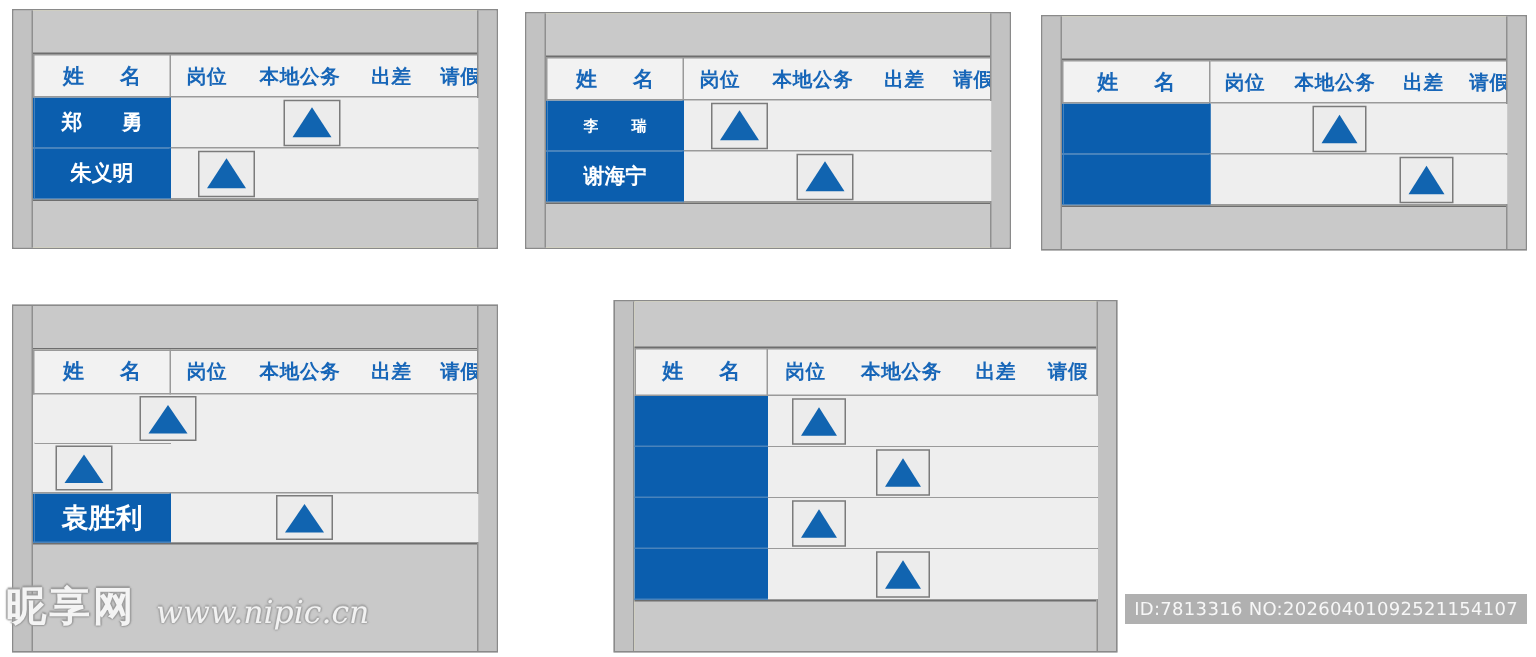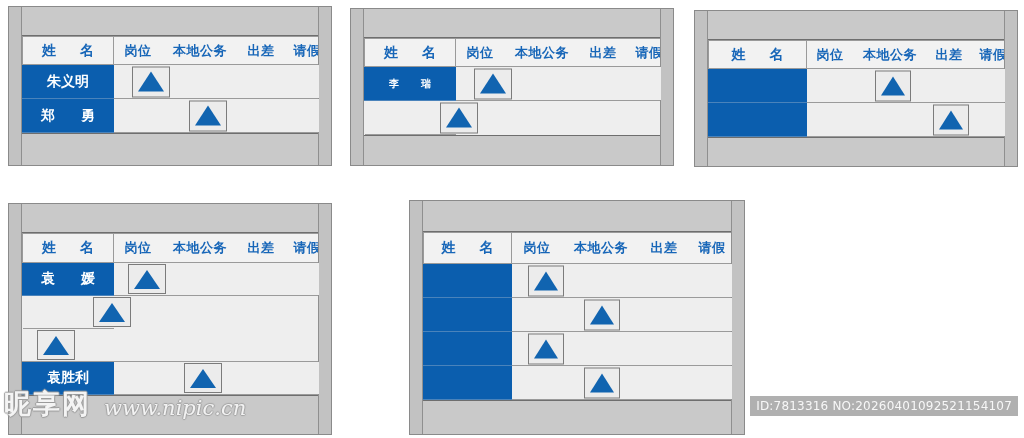--- a/index.html
+++ b/index.html
@@ -184,34 +184,34 @@
   <div class="board-body">
     <div class="board-top-band" style="height:28px;"></div>
     <div class="grid">
       <div class="grow hrow">
         <div class="gcell name-head" style="width:85px; height:27px; font-size:14px;">姓　名</div>
         <div class="gcell" style="height:27px; font-size:13px;">
           <span style="display:inline-block; width:48px;">岗位</span><span style="display:inline-block; width:76px;">本地公务</span><span style="display:inline-block; width:46px;">出差</span><span style="display:inline-block; width:46px;">请假</span>
         </div>
       </div>
       <div class="grow">
+        <div class="gcell name-cell spaced" style="width:85px; height:33px; font-size:14px;">郑　勇</div>
+        <div class="gcell status-cell" style="height:33px;">
+          <div class="status-strip">
+            <div class="marker" style="left:75px; width:38px; height:31px;">
+              <div class="tri" style="border-width:0 13px 20px 13px;"></div>
+            </div>
+          </div>
+        </div>
+      </div>
+      <div class="grow">
         <div class="gcell name-cell" style="width:85px; height:33px; font-size:14px;">朱义明</div>
         <div class="gcell status-cell" style="height:33px;">
           <div class="status-strip">
             <div class="marker" style="left:18px; width:38px; height:31px;">
-              <div class="tri" style="border-width:0 13px 20px 13px;"></div>
-            </div>
-          </div>
-        </div>
-      </div>
-      <div class="grow">
-        <div class="gcell name-cell spaced" style="width:85px; height:33px; font-size:14px;">郑　勇</div>
-        <div class="gcell status-cell" style="height:33px;">
-          <div class="status-strip">
-            <div class="marker" style="left:75px; width:38px; height:31px;">
               <div class="tri" style="border-width:0 13px 20px 13px;"></div>
             </div>
           </div>
         </div>
       </div>
     </div>
     <div class="board-bottom-band"></div>
   </div>
   <div class="board-rail right"></div>
 </div>
@@ -231,20 +231,21 @@
         <div class="gcell name-cell spaced" style="width:85px; height:33px; font-size:10px;">李　瑞</div>
         <div class="gcell status-cell" style="height:33px;">
           <div class="status-strip">
             <div class="marker" style="left:18px; width:38px; height:31px;">
               <div class="tri" style="border-width:0 13px 20px 13px;"></div>
             </div>
           </div>
         </div>
       </div>
       <div class="grow">
+        <div class="gcell name-cell" style="width:85px; height:33px; font-size:14px;">谢海宁</div>
         <div class="gcell status-cell" style="height:33px;">
           <div class="status-strip">
             <div class="marker" style="left:75px; width:38px; height:31px;">
               <div class="tri" style="border-width:0 13px 20px 13px;"></div>
             </div>
           </div>
         </div>
       </div>
     </div>
     <div class="board-bottom-band"></div>
@@ -294,49 +295,39 @@
   <div class="board-body">
     <div class="board-top-band" style="height:28px;"></div>
     <div class="grid">
       <div class="grow hrow">
         <div class="gcell name-head" style="width:85px; height:28px; font-size:14px;">姓　名</div>
         <div class="gcell" style="height:28px; font-size:13px;">
           <span style="display:inline-block; width:48px;">岗位</span><span style="display:inline-block; width:76px;">本地公务</span><span style="display:inline-block; width:46px;">出差</span><span style="display:inline-block; width:46px;">请假</span>
         </div>
       </div>
       <div class="grow">
-        <div class="gcell name-cell spaced" style="width:85px; height:32px; font-size:14px;">袁　媛</div>
+        <div class="gcell status-cell" style="height:32px;">
+          <div class="status-strip">
+            <div class="marker" style="left:70px; width:38px; height:30px;">
+              <div class="tri" style="border-width:0 13px 19px 13px;"></div>
+            </div>
+          </div>
+        </div>
+      </div>
+      <div class="grow">
         <div class="gcell status-cell" style="height:32px;">
           <div class="status-strip">
             <div class="marker" style="left:14px; width:38px; height:30px;">
               <div class="tri" style="border-width:0 13px 19px 13px;"></div>
             </div>
           </div>
         </div>
       </div>
       <div class="grow">
-        <div class="gcell status-cell" style="height:32px;">
-          <div class="status-strip">
-            <div class="marker" style="left:70px; width:38px; height:30px;">
-              <div class="tri" style="border-width:0 13px 19px 13px;"></div>
-            </div>
-          </div>
-        </div>
-      </div>
-      <div class="grow">
-        <div class="gcell status-cell" style="height:32px;">
-          <div class="status-strip">
-            <div class="marker" style="left:14px; width:38px; height:30px;">
-              <div class="tri" style="border-width:0 13px 19px 13px;"></div>
-            </div>
-          </div>
-        </div>
-      </div>
-      <div class="grow">
-        <div class="gcell name-cell" style="width:85px; height:32px; font-size:14px;">袁胜利</div>
+        <div class="gcell name-cell" style="width:85px; height:32px; font-size:18px;">袁胜利</div>
         <div class="gcell status-cell" style="height:32px;">
           <div class="status-strip">
             <div class="marker" style="left:70px; width:38px; height:30px;">
               <div class="tri" style="border-width:0 13px 19px 13px;"></div>
             </div>
           </div>
         </div>
       </div>
     </div>
     <div class="board-bottom-band"></div>

